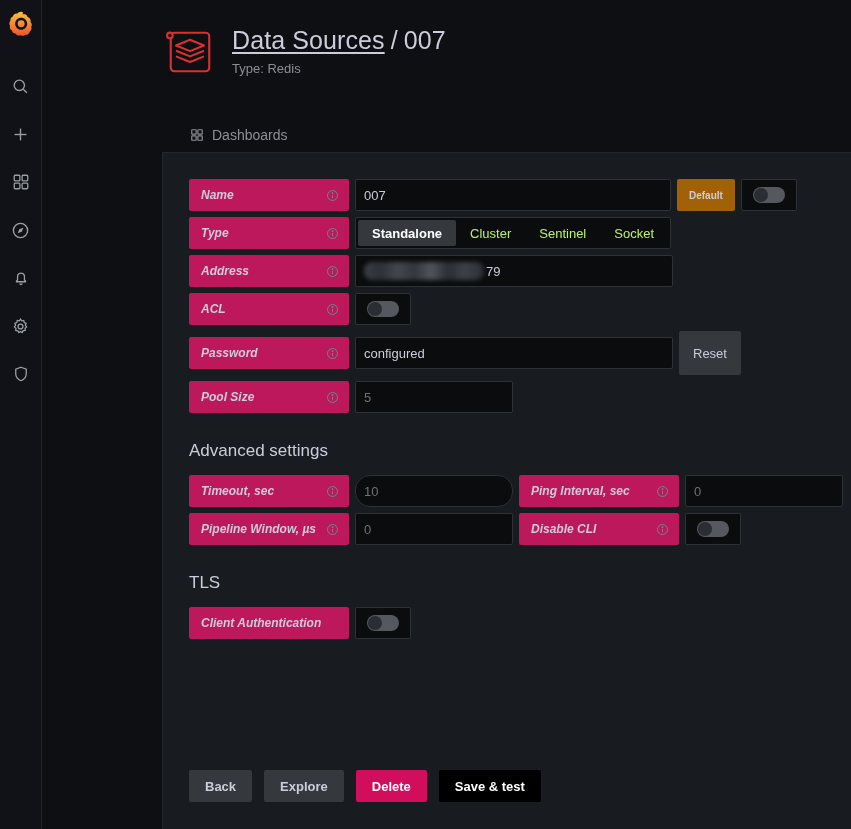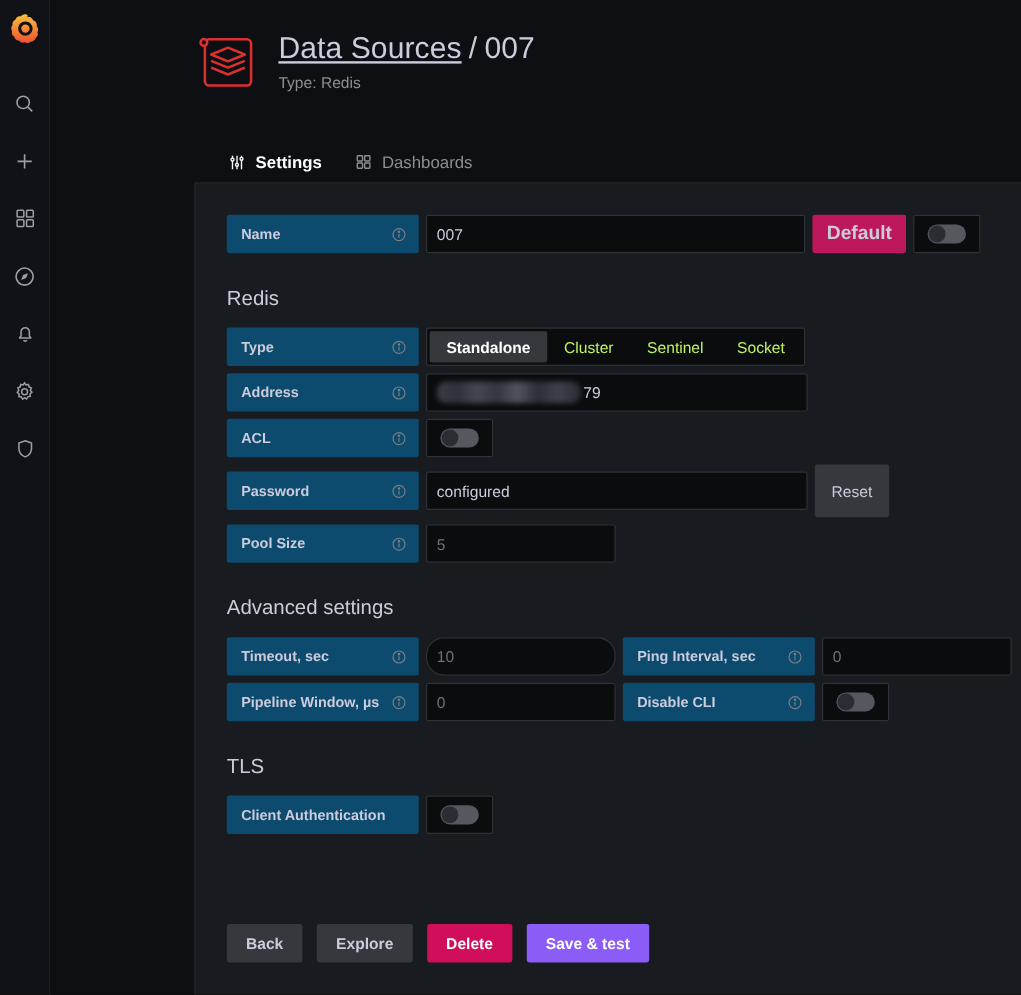--- a/index.html
+++ b/index.html
@@ -145,30 +145,31 @@
   }
 
   
   .row {
     display: flex;
     align-items: center;
     margin-bottom: 6px;
   }
 
   .fld-label {
-    background: #0c4a6e;
+    background: #be185d;
     border-radius: 2px;
     height: 32px;
     display: flex;
     align-items: center;
     padding: 0 10px 0 12px;
     font-size: 12px;
     font-weight: bold;
     color: #ccccdc;
     white-space: nowrap;
+    font-style: italic;
   }
   .fld-label .lbl-text { flex: 1 1 auto; }
   .info-icon {
     margin-left: 10px;
     flex: 0 0 auto;
     display: flex; align-items: center;
     color: #7b7f87;
     cursor: pointer;
   }
 
@@ -209,26 +210,26 @@
   .toggle .knob {
     position: absolute;
     left: 1px; top: 1px;
     width: 14px; height: 14px;
     border-radius: 50%;
     background: #2a2d33;
   }
 
   
   .chip-label {
-    background: #be185d;
+    background: #a16207;
     border-radius: 2px;
     height: 32px;
     display: flex; align-items: center;
     padding: 0 12px;
-    font-size: 16px;
+    font-size: 10px;
     font-weight: bold;
     color: #ccccdc;
     margin-left: 6px;
   }
 
   
   .radio-group {
     margin-left: 6px;
     height: 32px;
     background: #0b0c0e;
@@ -306,21 +307,21 @@
     border: none;
     border-radius: 2px;
     font-size: 13px;
     font-weight: bold;
     font-family: "Liberation Sans", sans-serif;
     cursor: pointer;
     color: #ccccdc;
     background: #35383d;
   }
   .btn.danger { background: #d10e5c; color: #ffffff; }
-  .btn.primary { background: #8b5cf6; color: #ffffff; }
+  .btn.primary { background: #000000; color: #ffffff; }
 </style>
 </head>
 <body>
 
 <div id="app">
 
   <div id="sidebar">
 
     <div class="nav-logo">
       <svg width="26" height="26" viewBox="0 0 32 32">
@@ -399,31 +400,20 @@
       </div>
       <div class="title-block">
         <div class="page-title">
           <span class="crumb-link">Data Sources</span><span class="crumb-sep" style="margin:0 6px;">/</span><span class="crumb-cur">007</span>
         </div>
         <div class="page-subtitle">Type: Redis</div>
       </div>
     </div>
 
     <div id="tabs">
-      <div class="tab active">
-        <svg width="15" height="15" viewBox="0 0 24 24" fill="none" stroke="currentColor" stroke-width="1.8">
-          <line x1="6" y1="3" x2="6" y2="21"></line>
-            <line x1="12" y1="3" x2="12" y2="21"></line>
-            <line x1="18" y1="3" x2="18" y2="21"></line>
-          <circle cx="6" cy="8" r="2" fill="#181b1f"></circle>
-            <circle cx="12" cy="15" r="2" fill="#181b1f"></circle>
-            <circle cx="18" cy="7" r="2" fill="#181b1f"></circle>
-        </svg>
-        <span>Settings</span>
-      </div>
       <div class="tab">
         <svg width="14" height="14" viewBox="0 0 24 24" fill="none" stroke="currentColor" stroke-width="2">
           <rect x="3" y="3" width="7.5" height="7.5" rx="1"></rect>
           <rect x="13.5" y="3" width="7.5" height="7.5" rx="1"></rect>
           <rect x="3" y="13.5" width="7.5" height="7.5" rx="1"></rect>
           <rect x="13.5" y="13.5" width="7.5" height="7.5" rx="1"></rect>
         </svg>
         <span>Dashboards</span>
       </div>
     </div>
@@ -444,21 +434,20 @@
           </div>
           <div class="fld-input" style="width:316px;">007</div>
           <div class="chip-label">Default</div>
           <div class="toggle-box">
             <div class="toggle">
                 <div class="knob"></div>
               </div>
           </div>
         </div>
 
-        <div class="section-h">Redis</div>
 
         <div class="row">
           <div class="fld-label" style="width:160px;">
             <span class="lbl-text">Type</span>
             <span class="info-icon">
               <svg width="13" height="13" viewBox="0 0 24 24" fill="none" stroke="currentColor" stroke-width="1.8">
                 <circle cx="12" cy="12" r="9.2"></circle>
                   <line x1="12" y1="11" x2="12" y2="17"></line>
                   <circle cx="12" cy="7.6" r="1.1" fill="currentColor"></circle>
               </svg>

